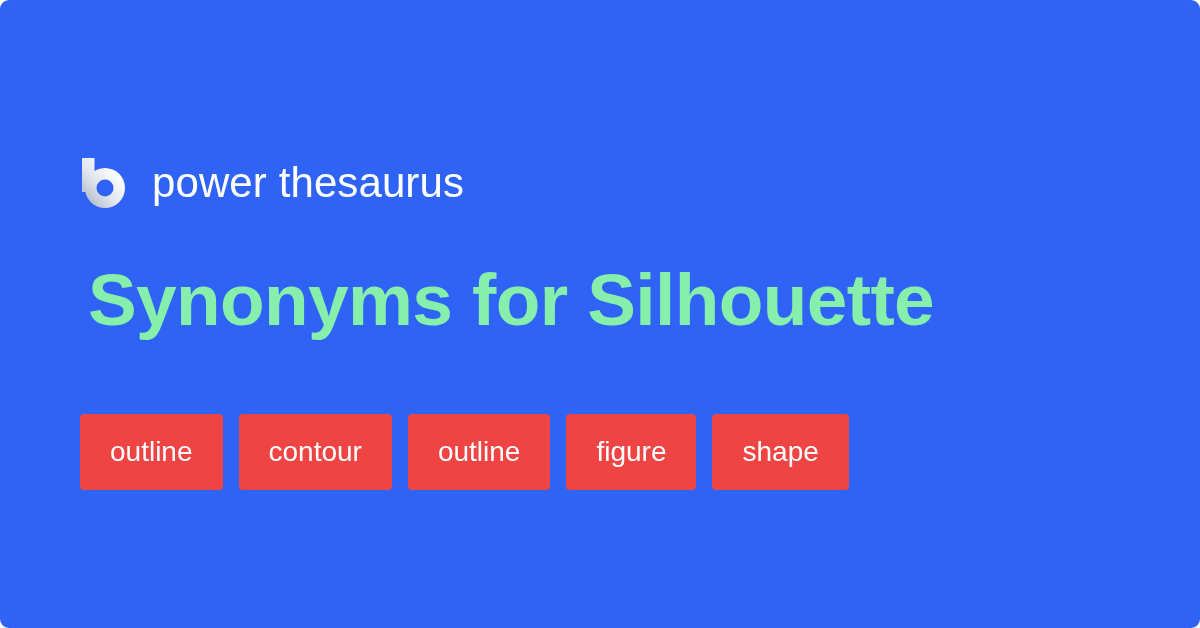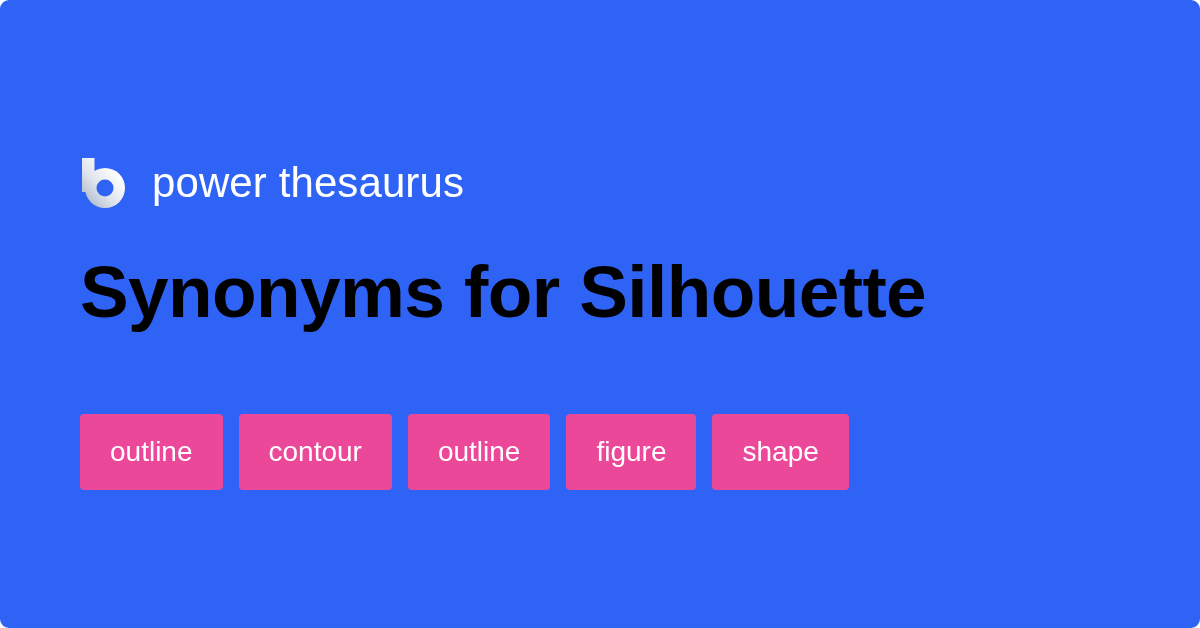--- a/index.html
+++ b/index.html
@@ -48,25 +48,25 @@
     letter-spacing: 0.1px;
     white-space: nowrap;
   }
 
   
   .headline {
     position: absolute;
     left: 80px;
     top: 248px;
     width: 1050px;
-    margin: 0;
+    margin: 8px;
     font-size: 73px;
     line-height: 88px;
     font-weight: 700;
-    color: #000000;
+    color: #86efac;
     letter-spacing: -0.6px;
     white-space: nowrap;
   }
 
   
   .chips {
     position: absolute;
     left: 80px;
     top: 414px;
     width: 1040px;
@@ -75,21 +75,21 @@
     gap: 16px;
   }
 
   .chip {
     height: 76px;
     box-sizing: border-box;
     padding: 0 30px;
     display: flex;
     align-items: center;
     justify-content: center;
-    background: #ec4899;
+    background: #ef4444;
     border-radius: 4px;
     font-size: 28px;
     line-height: 32px;
     font-weight: 400;
     color: #ffffff;
     white-space: nowrap;
   }
 </style>
 </head>
 <body>

